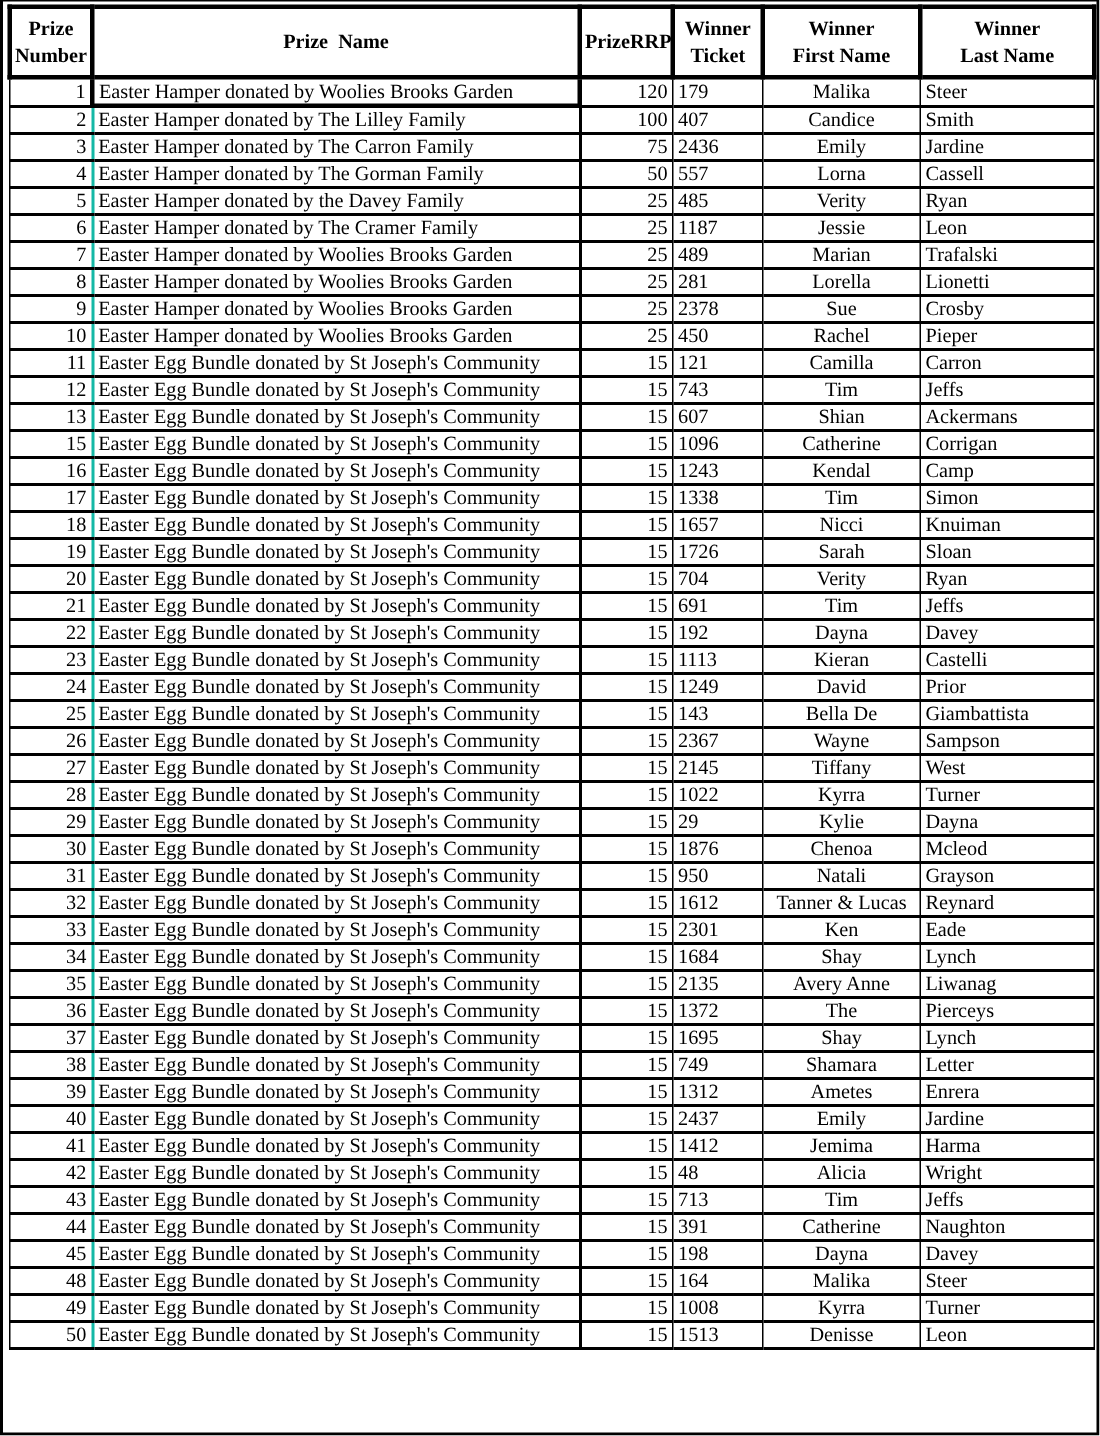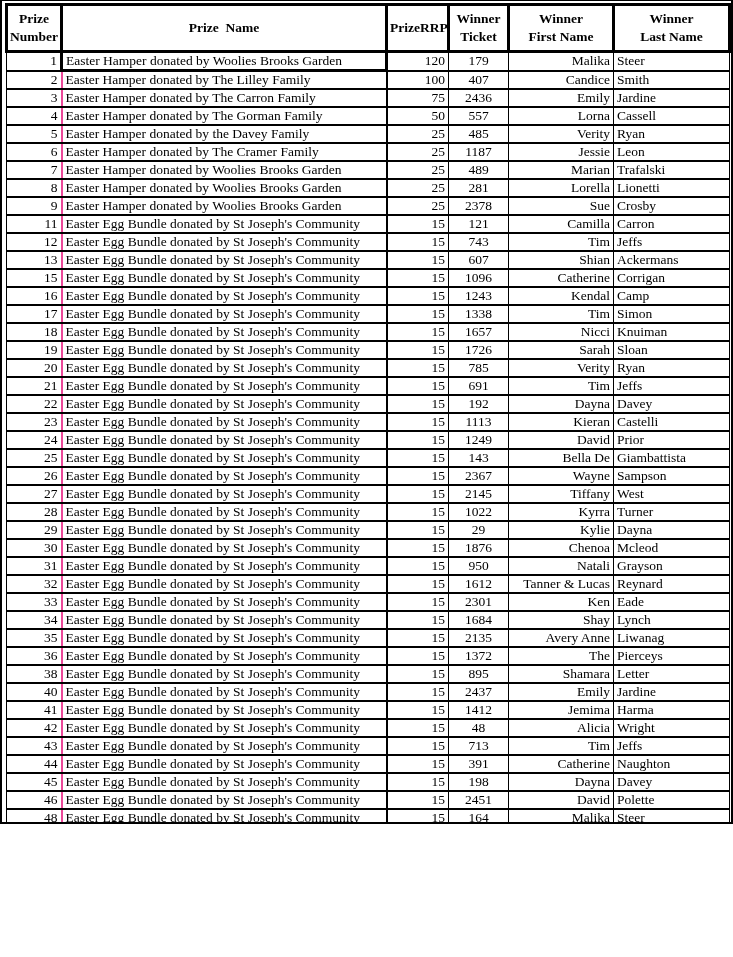--- a/index.html
+++ b/index.html
@@ -5,21 +5,21 @@
   html, body {
     margin: 0;
     padding: 0;
     background: #ffffff;
     font-family: "Liberation Serif", serif;
     color: #000000;
   }
   .sheet {
     box-sizing: border-box;
     width: 733px;
-    height: 824px;
+    height: 957px;
     border: 2px solid #000;
     border-top-width: 1px;
     padding: 2px 3px 0 3px;
     overflow: hidden;
     background: #fff;
   }
   table {
     border-collapse: collapse;
     table-layout: fixed;
     width: 723px;
@@ -43,24 +43,24 @@
     font-size: 13.5px;
     line-height: 16px;
     height: 16px;
     padding: 0 3px;
     vertical-align: middle;
     white-space: nowrap;
     overflow: hidden;
     background: #fff;
   }
   .c-num    { text-align: right; }
-  .c-name   { text-align: left; border-left: 2px solid #ec4899; border-right: 2px solid #000; }
+  .c-name   { text-align: left; border-left: 2px solid #14b8a6; border-right: 2px solid #000; }
   .c-rrp    { text-align: right; }
-  .c-ticket { text-align: center; }
-  .c-first  { text-align: right; }
+  .c-ticket { text-align: left; }
+  .c-first  { text-align: center; }
   .c-last   { text-align: left; }
   .selected-cell { border: 3px solid #000; }
 </style>
 </head>
 <body>
 
 <div class="sheet">
   <table>
     <colgroup>
       <col style="width:55px">
@@ -151,20 +151,28 @@
   </tr>
         <tr>
     <td class="c-num">9</td>
     <td class="c-name">Easter Hamper donated by Woolies Brooks Garden</td>
     <td class="c-rrp">25</td>
     <td class="c-ticket">2378</td>
     <td class="c-first">Sue</td>
     <td class="c-last">Crosby</td>
   </tr>
         <tr>
+    <td class="c-num">10</td>
+    <td class="c-name">Easter Hamper donated by Woolies Brooks Garden</td>
+    <td class="c-rrp">25</td>
+    <td class="c-ticket">450</td>
+    <td class="c-first">Rachel</td>
+    <td class="c-last">Pieper</td>
+  </tr>
+        <tr>
     <td class="c-num">11</td>
     <td class="c-name">Easter Egg Bundle donated by St Joseph's Community</td>
     <td class="c-rrp">15</td>
     <td class="c-ticket">121</td>
     <td class="c-first">Camilla</td>
     <td class="c-last">Carron</td>
   </tr>
         <tr>
     <td class="c-num">12</td>
     <td class="c-name">Easter Egg Bundle donated by St Joseph's Community</td>
@@ -218,21 +226,21 @@
     <td class="c-name">Easter Egg Bundle donated by St Joseph's Community</td>
     <td class="c-rrp">15</td>
     <td class="c-ticket">1726</td>
     <td class="c-first">Sarah</td>
     <td class="c-last">Sloan</td>
   </tr>
         <tr>
     <td class="c-num">20</td>
     <td class="c-name">Easter Egg Bundle donated by St Joseph's Community</td>
     <td class="c-rrp">15</td>
-    <td class="c-ticket">785</td>
+    <td class="c-ticket">704</td>
     <td class="c-first">Verity</td>
     <td class="c-last">Ryan</td>
   </tr>
         <tr>
     <td class="c-num">21</td>
     <td class="c-name">Easter Egg Bundle donated by St Joseph's Community</td>
     <td class="c-rrp">15</td>
     <td class="c-ticket">691</td>
     <td class="c-first">Tim</td>
     <td class="c-last">Jeffs</td>
@@ -351,26 +359,42 @@
   </tr>
         <tr>
     <td class="c-num">36</td>
     <td class="c-name">Easter Egg Bundle donated by St Joseph's Community</td>
     <td class="c-rrp">15</td>
     <td class="c-ticket">1372</td>
     <td class="c-first">The</td>
     <td class="c-last">Pierceys</td>
   </tr>
         <tr>
+    <td class="c-num">37</td>
+    <td class="c-name">Easter Egg Bundle donated by St Joseph's Community</td>
+    <td class="c-rrp">15</td>
+    <td class="c-ticket">1695</td>
+    <td class="c-first">Shay</td>
+    <td class="c-last">Lynch</td>
+  </tr>
+        <tr>
     <td class="c-num">38</td>
     <td class="c-name">Easter Egg Bundle donated by St Joseph's Community</td>
     <td class="c-rrp">15</td>
-    <td class="c-ticket">895</td>
+    <td class="c-ticket">749</td>
     <td class="c-first">Shamara</td>
     <td class="c-last">Letter</td>
+  </tr>
+        <tr>
+    <td class="c-num">39</td>
+    <td class="c-name">Easter Egg Bundle donated by St Joseph's Community</td>
+    <td class="c-rrp">15</td>
+    <td class="c-ticket">1312</td>
+    <td class="c-first">Ametes</td>
+    <td class="c-last">Enrera</td>
   </tr>
         <tr>
     <td class="c-num">40</td>
     <td class="c-name">Easter Egg Bundle donated by St Joseph's Community</td>
     <td class="c-rrp">15</td>
     <td class="c-ticket">2437</td>
     <td class="c-first">Emily</td>
     <td class="c-last">Jardine</td>
   </tr>
         <tr>
@@ -405,28 +429,20 @@
     <td class="c-first">Catherine</td>
     <td class="c-last">Naughton</td>
   </tr>
         <tr>
     <td class="c-num">45</td>
     <td class="c-name">Easter Egg Bundle donated by St Joseph's Community</td>
     <td class="c-rrp">15</td>
     <td class="c-ticket">198</td>
     <td class="c-first">Dayna</td>
     <td class="c-last">Davey</td>
-  </tr>
-        <tr>
-    <td class="c-num">46</td>
-    <td class="c-name">Easter Egg Bundle donated by St Joseph's Community</td>
-    <td class="c-rrp">15</td>
-    <td class="c-ticket">2451</td>
-    <td class="c-first">David</td>
-    <td class="c-last">Polette</td>
   </tr>
         <tr>
     <td class="c-num">48</td>
     <td class="c-name">Easter Egg Bundle donated by St Joseph's Community</td>
     <td class="c-rrp">15</td>
     <td class="c-ticket">164</td>
     <td class="c-first">Malika</td>
     <td class="c-last">Steer</td>
   </tr>
         <tr>

